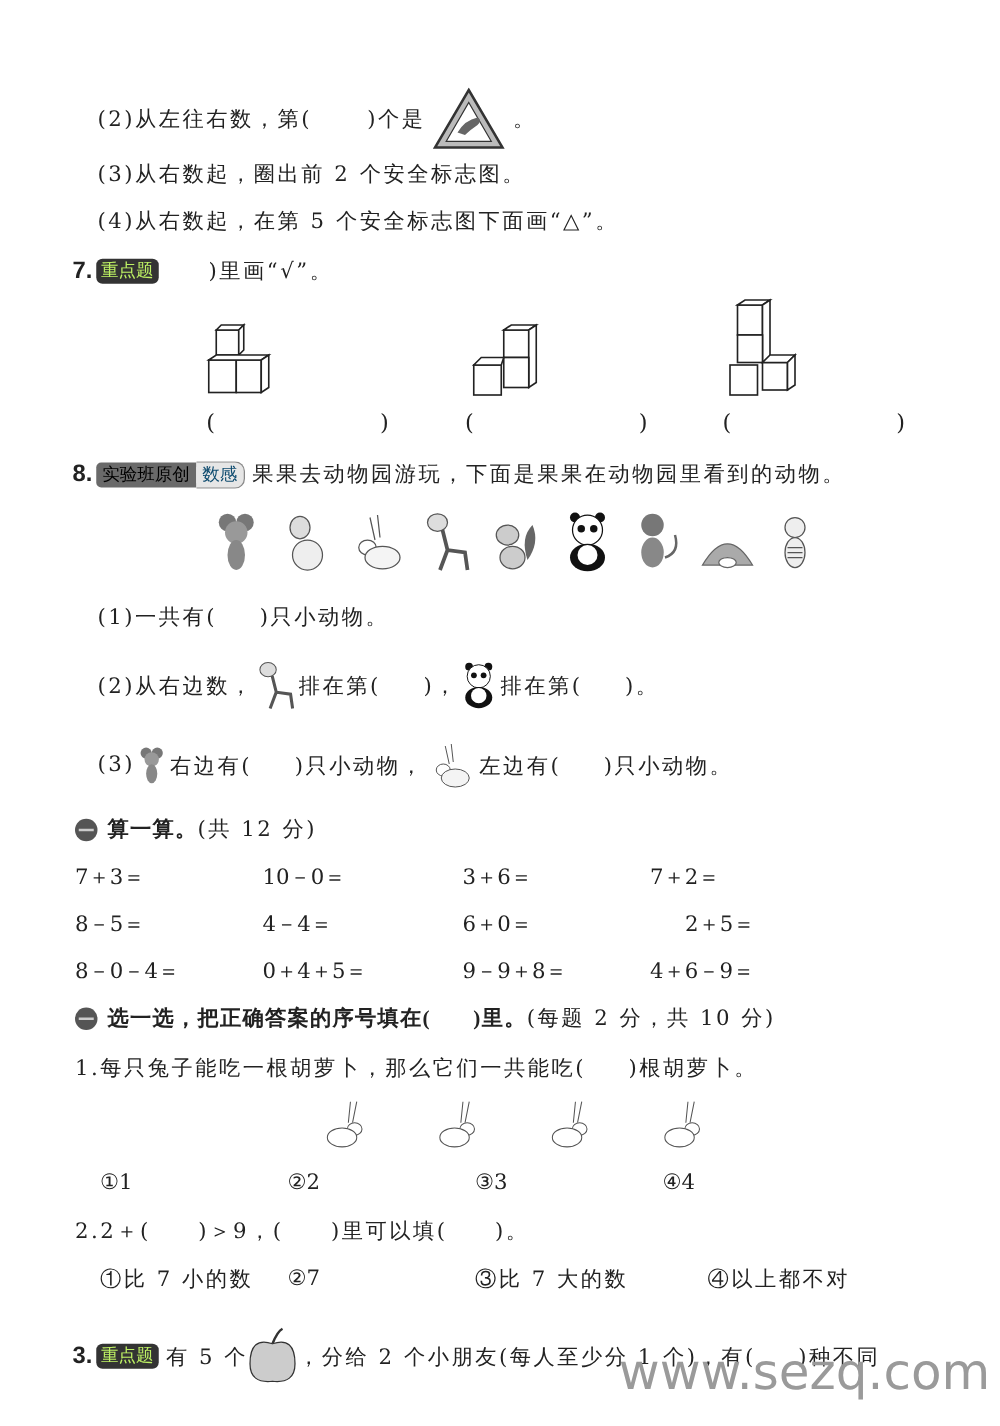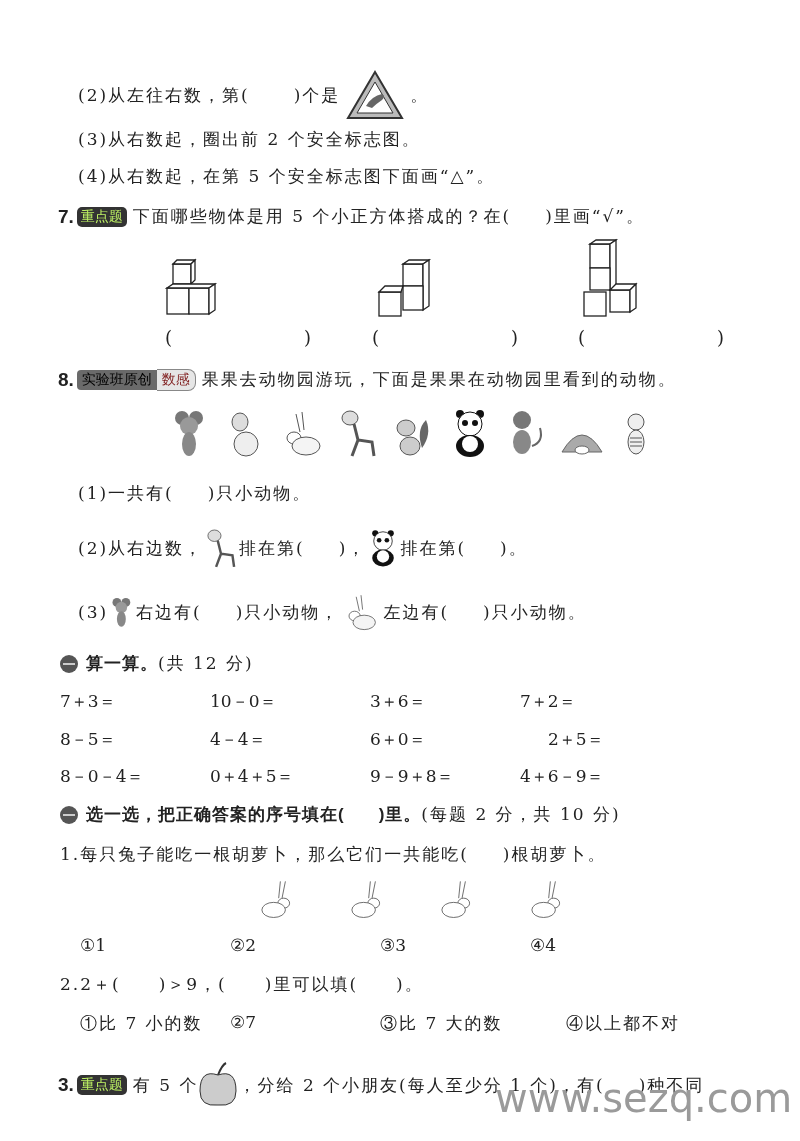--- a/index.html
+++ b/index.html
@@ -1,24 +1,24 @@
 <!DOCTYPE html>
 <html><head>
 <meta charset="utf-8">
 <style>
   html,body{margin:0;padding:0;background:#fff;}
   body{width:800px;height:1141px;position:relative;overflow:hidden;font-family:"DejaVu Serif","Liberation Serif",serif;color:#222;}
   .line{position:absolute;font-size:17px;white-space:nowrap;letter-spacing:2px;display:flex;align-items:center;justify-content:flex-end;}
   .num{font-family:"Liberation Sans",sans-serif;font-size:19px;font-weight:bold;letter-spacing:0;margin-right:3px;}
   .badge-dark{background:#333;color:#bef264;border-radius:5px;font-family:"DejaVu Sans",sans-serif;font-size:14px;padding:1px 4px;letter-spacing:0;margin-right:6px;}
   .badge-grey{background:#6a6a6a;color:#000000;font-family:"DejaVu Sans",sans-serif;font-size:14px;padding:1px 5px;letter-spacing:0;border-radius:4px 0 0 4px;}
-  .badge-light{background:#e6e6e6;color:#7f1d1d;font-family:"DejaVu Sans",sans-serif;font-size:14px;padding:1px 5px;letter-spacing:0;border:1px solid #888;border-left:none;border-radius:0 8px 8px 0;margin-right:6px;}
+  .badge-light{background:#e6e6e6;color:#0c4a6e;font-family:"DejaVu Sans",sans-serif;font-size:14px;padding:1px 5px;letter-spacing:0;border:1px solid #888;border-left:none;border-radius:0 8px 8px 0;margin-right:6px;}
   .sec-icon{width:18px;height:18px;border-radius:50%;background:#555;display:inline-block;margin-right:8px;position:relative;}
   .sec-icon::after{content:"";position:absolute;left:3px;right:3px;top:8px;height:2px;background:#ccc;}
-  .sec-title{font-family:Liberation Sans, sans-serif;font-weight:bold;letter-spacing:1px;}
+  .sec-title{font-family:Liberation Serif, serif;font-weight:bold;letter-spacing:1px;}
   .blank{display:inline-block;width:34px;}
   .eq{position:absolute;font-size:17px;font-family:"DejaVu Serif",serif;}
   .paren{position:absolute;font-size:18px;letter-spacing:32px;}
   .cube{position:absolute;}
   .animal{display:inline-block;width:44px;height:50px;margin-right:12px;}
   .watermark{position:absolute;left:495px;top:1075px;font-family:"DejaVu Sans",sans-serif;font-size:40px;color:#9a9a9a;letter-spacing:0;}
 </style>
 </head>
 <body>
 
@@ -32,21 +32,20 @@
     <path d="M20 36 q6 -10 16 -12 q4 2 0 6 q-6 4 -10 8 z" fill="#666"></path>
   </svg>
   <span>。</span>
 </div>
 <div class="line" style="left:78px;top:128px;">(3)从右数起，圈出前 2 个安全标志图。</div>
 <div class="line" style="left:78px;top:165px;">(4)从右数起，在第 5 个安全标志图下面画“△”。</div>
 
 <div class="line" style="left:58px;top:205px;">
   <span class="num">7.</span>
   <span class="badge-dark">重点题</span>
-  <span>下面哪些物体是用 5 个小正方体搭成的？在(</span>
   <span class="blank"></span>
   <span>)里画“√”。</span>
 </div>
 
 <svg class="cube" style="left:165px;top:258px;" width="60" height="60" viewBox="0 0 60 60">
   <g fill="#fff" stroke="#222" stroke-width="1.3">
     <rect x="8" y="6" width="18" height="20"></rect>
       <polygon points="8,6 12,2 30,2 26,6"></polygon>
       <polygon points="26,6 30,2 30,22 26,26"></polygon>
     <rect x="2" y="30" width="22" height="26"></rect>

